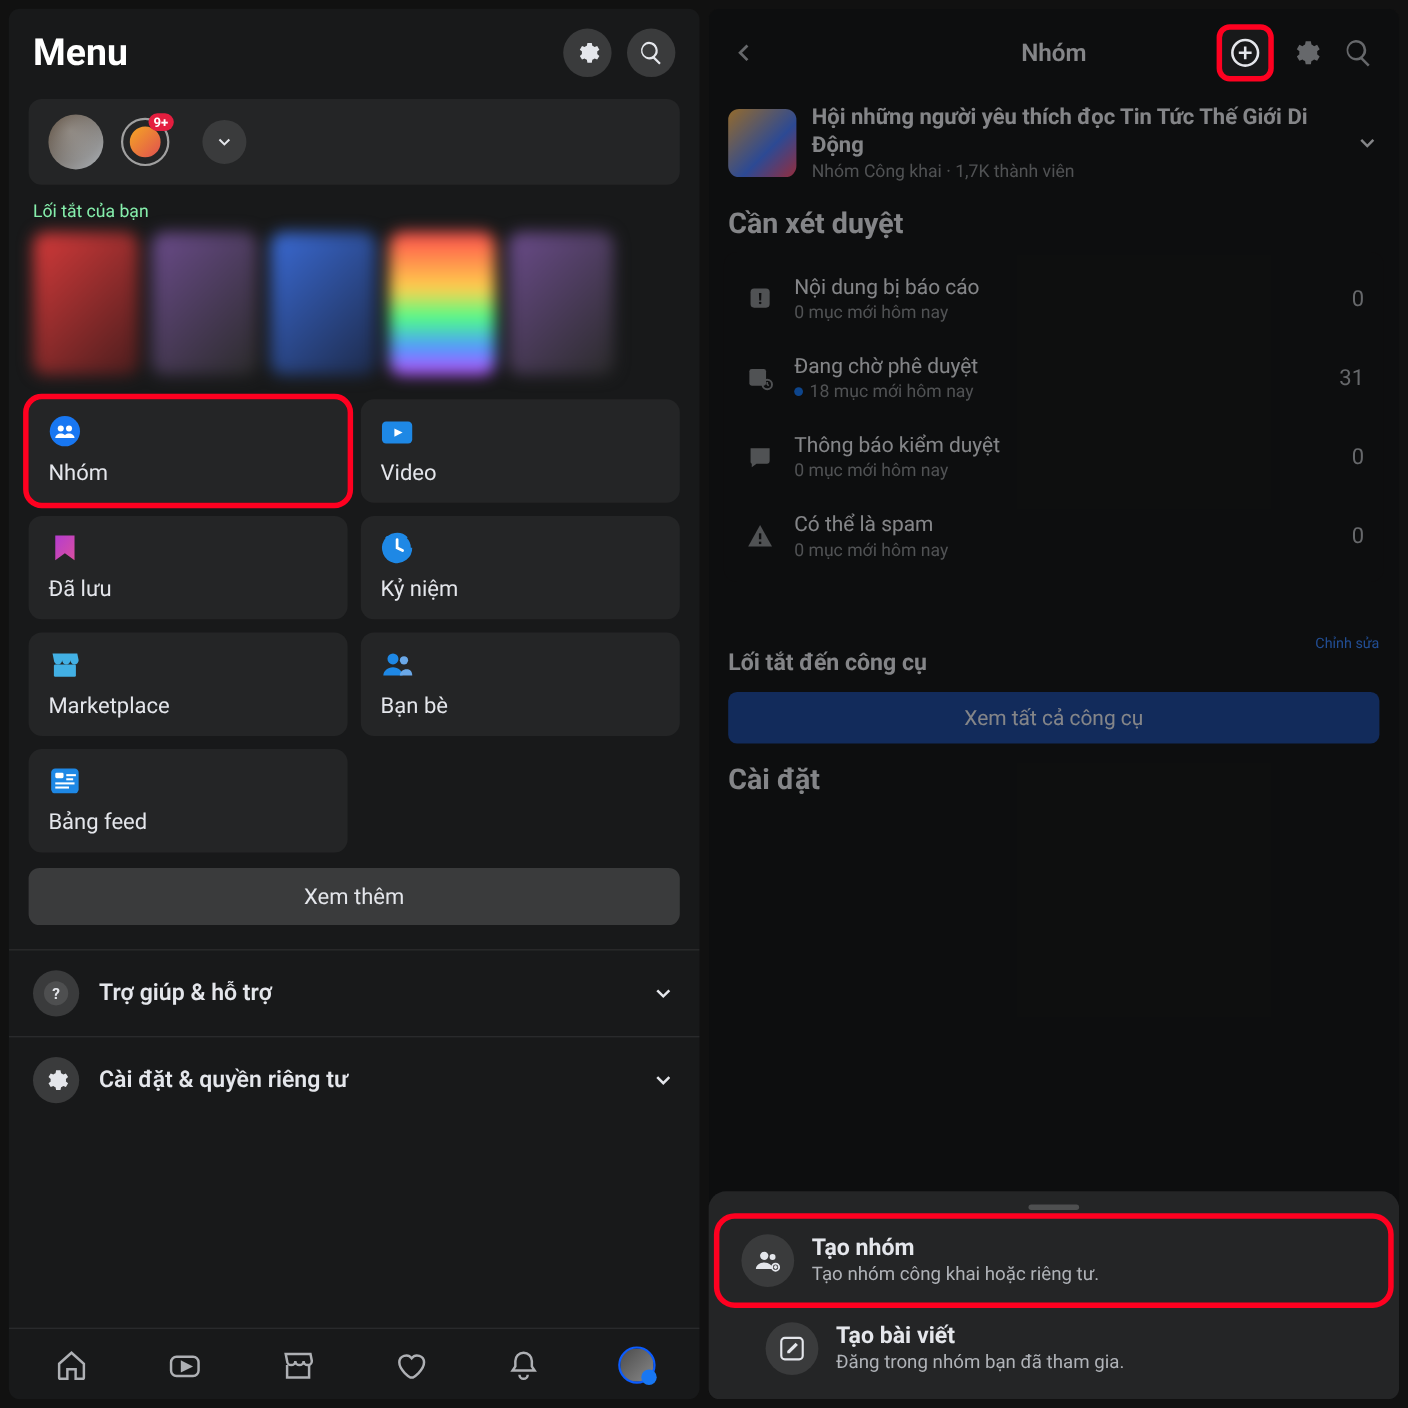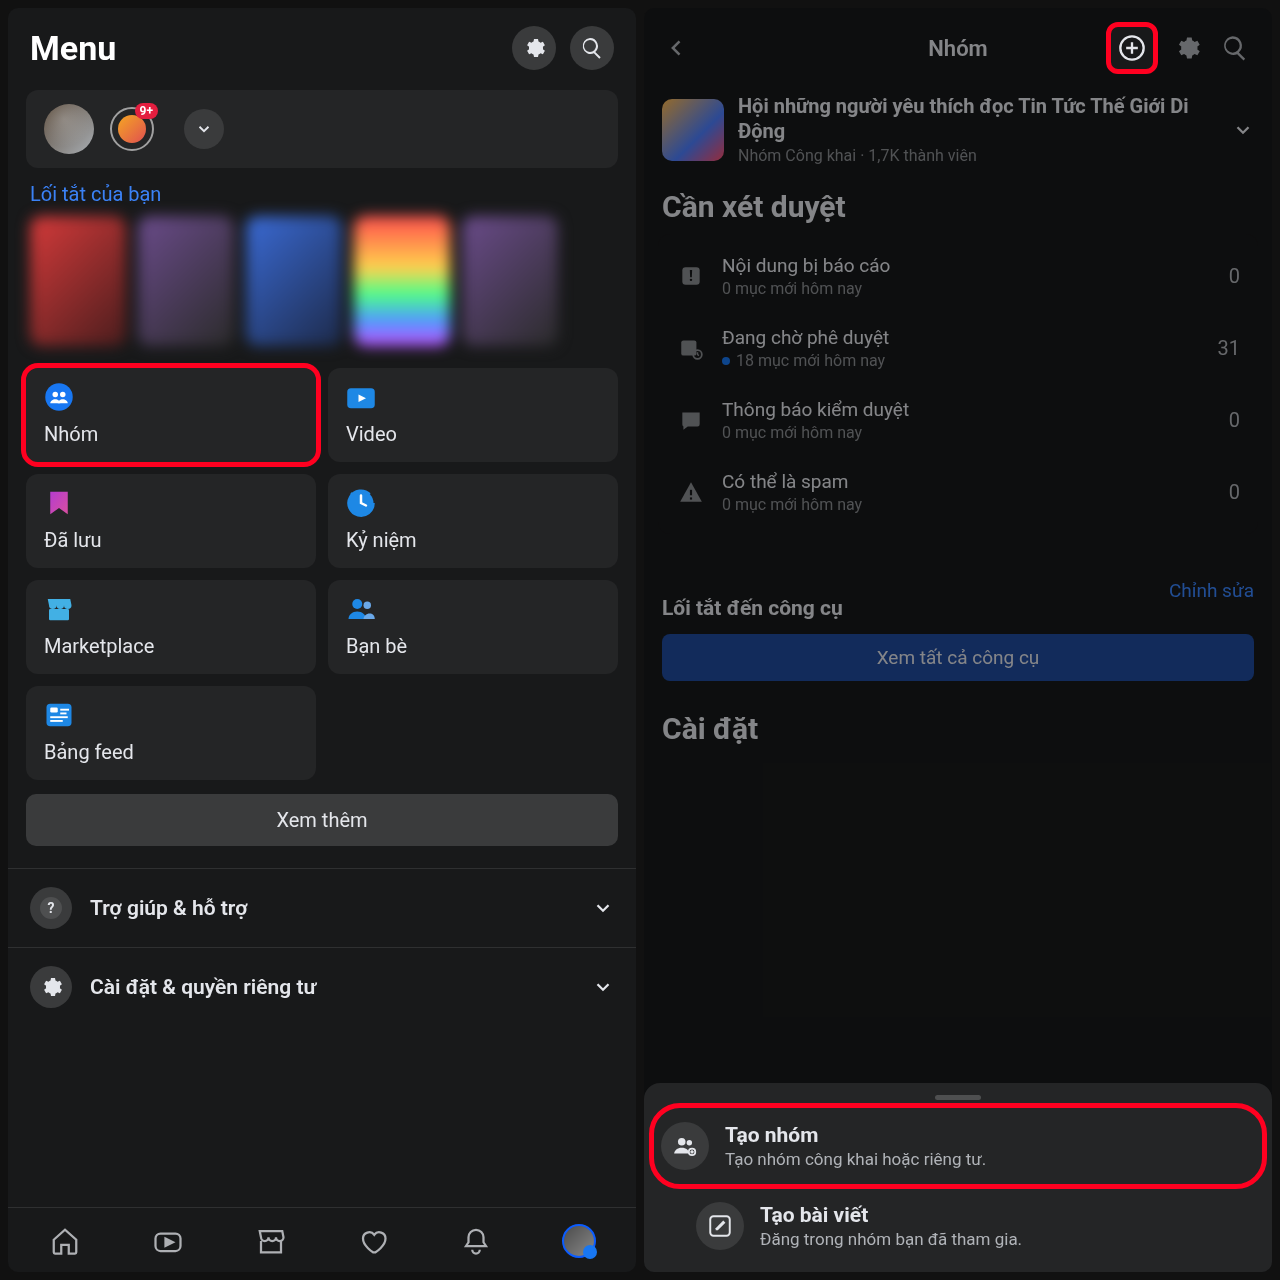--- a/index.html
+++ b/index.html
@@ -17,21 +17,21 @@
   .profile-card { margin:10px 18px 14px; background:#242526; border-radius:12px; padding:14px 18px; display:flex; align-items:center; gap:16px; }
   .avatar { width:50px; height:50px; border-radius:50%; background:linear-gradient(135deg,#584838 0%,#aab0b6 100%); position:relative; overflow:hidden; flex-shrink:0;}
   .avatar::after{content:'';position:absolute;inset:0;background:radial-gradient(circle at 40% 30%,rgba(255,255,255,0.2),transparent 60%);}
   .pname { font-size:22px; color:#fff; flex:1; }
   .story-ring { width:44px; height:44px; border-radius:50%; border:2px solid #a0a0a0; display:flex; align-items:center; justify-content:center; position:relative; }
   .story-ring::before{content:'';position:absolute;inset:6px;border-radius:50%;background:linear-gradient(135deg,#f5a623,#e05050);}
   .badge9 { position:absolute; top:-6px; right:-6px; background:#e41e3f; color:#fff; font-size:12px; font-weight:700; padding:1px 5px; border-radius:9px; }
   .chev-circ { width:40px; height:40px; border-radius:50%; background:#3a3b3c; display:flex; align-items:center; justify-content:center; margin-left:14px;}
   .chev-circ svg{width:18px;height:18px;fill:none;stroke:#e4e6eb;stroke-width:2.5;}
 
-  .shortcuts-lbl { padding:0 22px 10px; color:#3b82f6; font-size:20px; }
+  .shortcuts-lbl { padding:0 22px 10px; color:#86efac; font-size:16px; }
   .shortcuts-row { display:flex; gap:12px; padding:0 22px 22px; filter:blur(7px); }
   .sc-tile { width:96px; height:130px; border-radius:12px; flex-shrink:0; background:linear-gradient(135deg,#6a4b8a,#2b2b2b); }
   .sc-tile:nth-child(1){background:linear-gradient(135deg,#d43a3a,#4a1d1d);}
   .sc-tile:nth-child(3){background:linear-gradient(135deg,#3a6ad4,#1d2a4a);}
   .sc-tile:nth-child(4){background:linear-gradient(180deg,#ff4d4d,#ffd24d 40%,#4dff88 60%,#4d9dff 80%,#c44dff);}
 
   .menu-grid { display:grid; grid-template-columns:1fr 1fr; gap:12px; padding:0 18px 14px; }
   .mcard { background:#242526; border-radius:12px; padding:14px 18px 16px; display:flex; flex-direction:column; gap:10px; min-height:88px; justify-content:center; }
   .mcard .mlabel { font-size:20px; color:#e4e6eb; }
   .micon { width:30px; height:30px; }
@@ -65,43 +65,43 @@
   .chip { background:#242526; border-radius:20px; padding:8px 14px; display:flex; align-items:center; gap:6px; font-size:18px; color:#b0b3b8; }
   .chip.active { background:#1d2a44; color:#3a86ff; font-weight:600; }
   .chip svg { width:18px; height:18px; }
 
   .group-card { display:flex; align-items:center; gap:14px; padding:10px 18px 16px; }
   .gimg { width:62px; height:62px; border-radius:10px; background:linear-gradient(135deg,#ffb84d,#4d7fff 60%,#ff4d6a); flex-shrink:0;}
   .gname { font-size:20px; font-weight:700; line-height:1.25; }
   .gmeta { font-size:16px; color:#8a8d91; margin-top:2px;}
   .gchev { margin-left:auto; }
 
-  .sect-h { font-size:30px; font-weight:700; padding:8px 18px 10px; }
+  .sect-h { font-size:26px; font-weight:700; padding:8px 18px 10px; }
 
   .review-list { background:#18191a; margin:0 14px 18px; border-radius:12px; padding:6px 0; }
   .rrow { display:flex; align-items:center; gap:16px; padding:14px 18px; }
   .ricon { width:30px; height:30px; display:flex; align-items:center; justify-content:center; }
   .ricon svg { width:26px; height:26px; fill:#8a8d91; }
   .rtexts { flex:1; }
   .rtitle { font-size:19px; color:#e4e6eb; }
   .rsub { font-size:16px; color:#8a8d91; margin-top:2px; display:flex; align-items:center; gap:6px;}
   .dot-blue { width:8px;height:8px;border-radius:50%;background:#1877f2;display:inline-block;}
   .rcount { font-size:20px; color:#b0b3b8; }
 
   .tool-head { display:flex; align-items:center; justify-content:space-between; padding:8px 18px 14px; }
   .tool-head .th-l { font-size:21px; font-weight:700;margin-top:36px; }
-  .tool-head .th-r { font-size:19px; color:#3a86ff; }
-
-  .view-all { margin:0 18px 22px; background:#1f4a9e; border-radius:8px; text-align:center; padding:12px 0; font-size:19px; color:#e4e6eb; }
+  .tool-head .th-r { font-size:13px; color:#3a86ff; }
+
+  .view-all { margin:0 18px 10px; background:#1f4a9e; border-radius:8px; text-align:center; padding:12px 0; font-size:19px; color:#e4e6eb; }
 
   
   .sheet { position:absolute; bottom:0; left:0; right:0; background:#242526; border-top-left-radius:16px; border-top-right-radius:16px; padding:6px 0 8px; }
   .sheet .handle { width:46px; height:5px; background:#4e4f50; border-radius:3px; margin:6px auto 8px; }
   .srow { display:flex; align-items:center; gap:16px; padding:14px 20px;margin-left:32px; }
-  .srow.hl-sheet { margin:4px 10px; outline:5px solid #ff0020; border-radius:26px; padding:14px 7px;}
+  .srow.hl-sheet { margin:4px 10px; outline:5px solid #ff0020; border-radius:14px; padding:14px 20px;}
   .sicon { width:48px; height:48px; border-radius:50%; background:#3a3b3c; display:flex; align-items:center; justify-content:center; flex-shrink:0;}
   .sicon svg { width:26px; height:26px; fill:#e4e6eb; }
   .stitle { font-size:21px; font-weight:700; }
   .ssub { font-size:17px; color:#b0b3b8; margin-top:2px; }
 
   .dim-overlay { position:absolute; inset:0; background:rgba(0,0,0,0.42); } 
 
   
   .phone.right .content-scroll { padding-bottom:180px; }
   .phone.right .hl-circ { position:relative; z-index:3; background:#18191a; border-radius:12px;}

